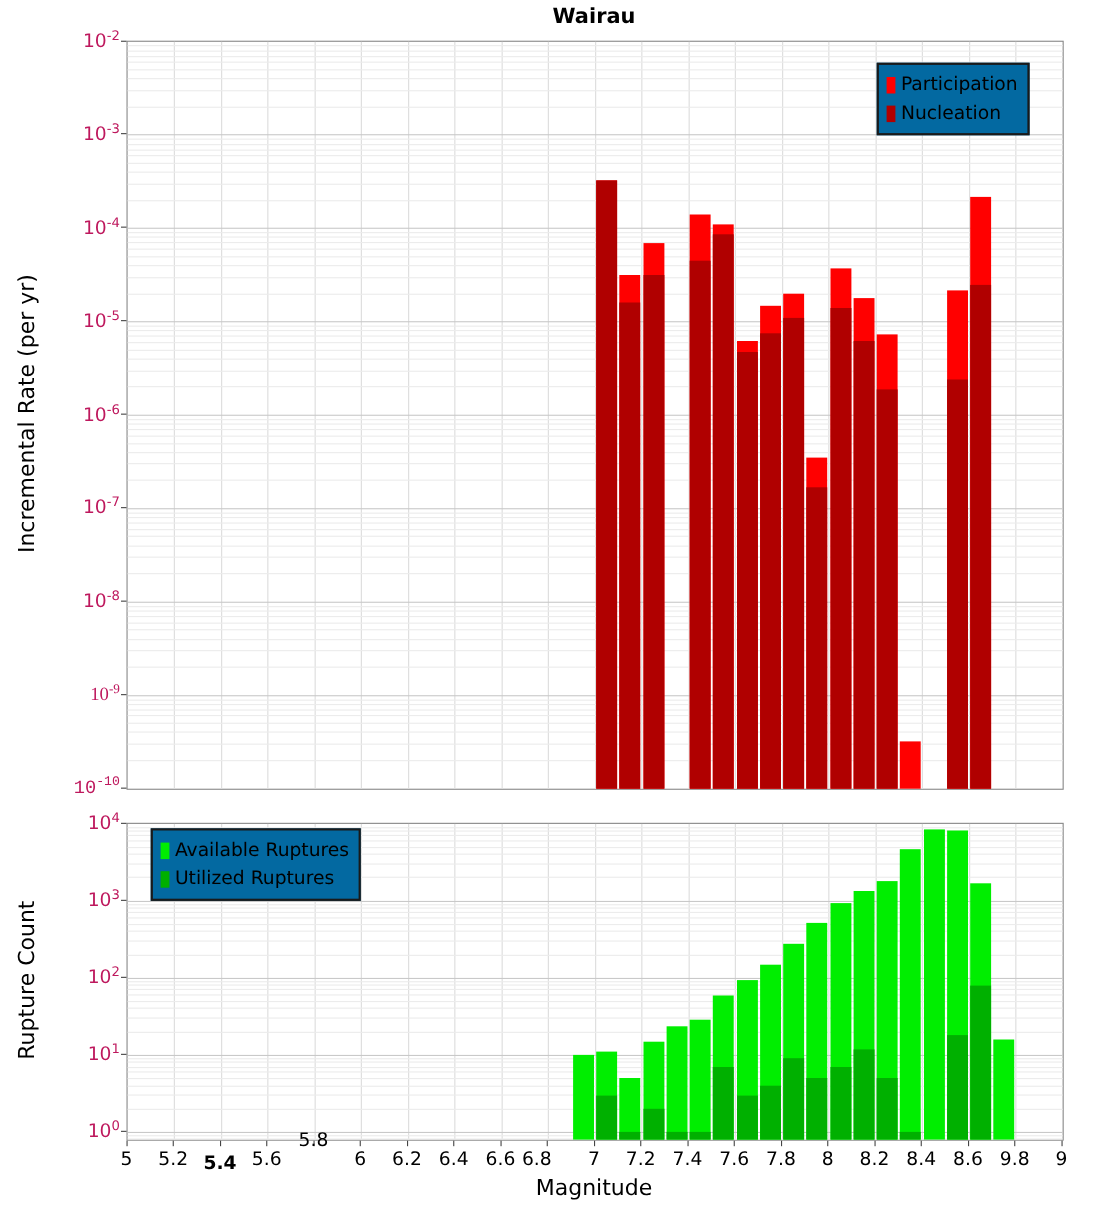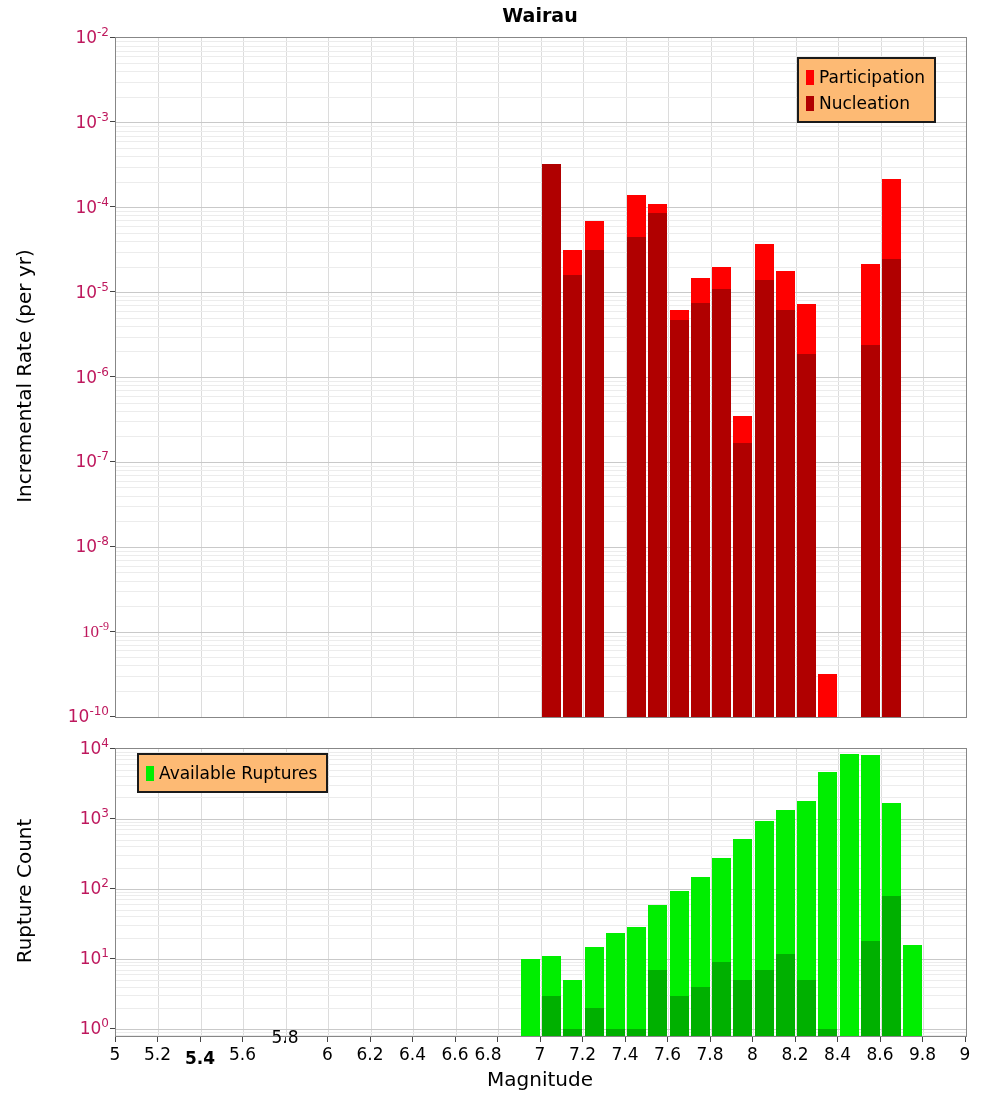--- a/index.html
+++ b/index.html
@@ -7,21 +7,21 @@
        font-family:"DejaVu Sans","Liberation Sans",sans-serif;overflow:hidden;}
   .title{position:absolute;top:4px;left:540px;transform:translateX(-50%);
          font-size:19px;font-weight:bold;color:#000;white-space:nowrap;}
   .plot{position:absolute;background:#fff;border:1px solid #878787;box-sizing:content-box;}
   .ylab{position:absolute;font-size:20px;color:#000;white-space:nowrap;
         transform:translate(-50%,-50%) rotate(-90deg);}
   .xlab{position:absolute;font-size:20px;color:#000;transform:translateX(-50%);white-space:nowrap;}
   .tickx{position:absolute;font-size:17px;color:#000;transform:translateX(-50%);white-space:nowrap;}
   .ticky{position:absolute;font-size:17px;color:#be185d;text-align:right;width:72px;white-space:nowrap;}
   .ticky sup{font-size:12px;}
-  .legend{position:absolute;background:#fdba74;border:2px solid #1a1a1a;padding:5px 9px 5px 7px;z-index:5;}
+  .legend{position:absolute;background:#0369a1;border:2px solid #1a1a1a;padding:5px 9px 5px 7px;z-index:5;}
   .leg-row{display:flex;align-items:center;height:26px;}
   .leg-swatch{display:inline-block;width:8px;height:15px;margin-right:5px;}
   .leg-label{font-size:17px;color:#000;white-space:nowrap;}
   .gl,.bar,.tickmark{position:absolute;}
 </style>
 </head>
 <body>
 
 <div id="fig">
   <div class="title">Wairau</div>
@@ -257,21 +257,21 @@
       <div class="ticky" style="right: 891px; top: 279.625px;">10<sup>-5</sup></div>
       <div class="tickmark" style="left: 110px; top: 376px; width: 5px; height: 1px; background: rgb(68, 68, 68);"></div>
       <div class="ticky" style="right: 891px; top: 364.5px;">10<sup>-6</sup></div>
       <div class="tickmark" style="left: 110px; top: 460.875px; width: 5px; height: 1px; background: rgb(68, 68, 68);"></div>
       <div class="ticky" style="right: 891px; top: 449.375px;">10<sup>-7</sup></div>
       <div class="tickmark" style="left: 110px; top: 545.75px; width: 5px; height: 1px; background: rgb(68, 68, 68);"></div>
       <div class="ticky" style="right: 891px; top: 534.25px;">10<sup>-8</sup></div>
       <div class="tickmark" style="left: 110px; top: 630.625px; width: 5px; height: 1px; background: rgb(68, 68, 68);"></div>
       <div class="ticky" style="right: 891px; top: 619.125px; font-family: Liberation Serif, serif;">10<sup>-9</sup></div>
       <div class="tickmark" style="left: 110px; top: 715.5px; width: 5px; height: 1px; background: rgb(68, 68, 68);"></div>
-      <div class="ticky" style="right: 891px; top: 704px;">10<sup>-10</sup></div>
+      <div class="ticky" style="right: 891px; top: 704px; font-family: Liberation Mono, monospace;">10<sup>-10</sup></div>
       <div class="tickmark" style="left: 110px; top: 747.5px; width: 5px; height: 1px; background: rgb(68, 68, 68);"></div>
       <div class="ticky" style="right: 891px; top: 736px;">10<sup>4</sup></div>
       <div class="tickmark" style="left: 110px; top: 817.551px; width: 5px; height: 1px; background: rgb(68, 68, 68);"></div>
       <div class="ticky" style="right: 891px; top: 806.051px;">10<sup>3</sup></div>
       <div class="tickmark" style="left: 110px; top: 887.603px; width: 5px; height: 1px; background: rgb(68, 68, 68);"></div>
       <div class="ticky" style="right: 891px; top: 876.103px;">10<sup>2</sup></div>
       <div class="tickmark" style="left: 110px; top: 957.654px; width: 5px; height: 1px; background: rgb(68, 68, 68);"></div>
       <div class="ticky" style="right: 891px; top: 946.154px;">10<sup>1</sup></div>
       <div class="tickmark" style="left: 110px; top: 1027.71px; width: 5px; height: 1px; background: rgb(68, 68, 68);"></div>
       <div class="ticky" style="right: 891px; top: 1016.21px;">10<sup>0</sup></div>
@@ -327,14 +327,18 @@
       <div class="leg-row">
         <div class="leg-swatch" style="background: rgb(176, 0, 0);"></div>
         <div class="leg-label">Nucleation</div>
       </div>
     </div>
   <div class="legend" id="legend-count" style="left:137px;top:753px;">
       <div class="leg-row">
         <div class="leg-swatch" style="background: rgb(0, 238, 0);"></div>
         <div class="leg-label">Available Ruptures</div>
       </div>
+      <div class="leg-row">
+        <div class="leg-swatch" style="background: rgb(0, 176, 0);"></div>
+        <div class="leg-label">Utilized Ruptures</div>
+      </div>
     </div>
 </div>
 
 </body></html>

